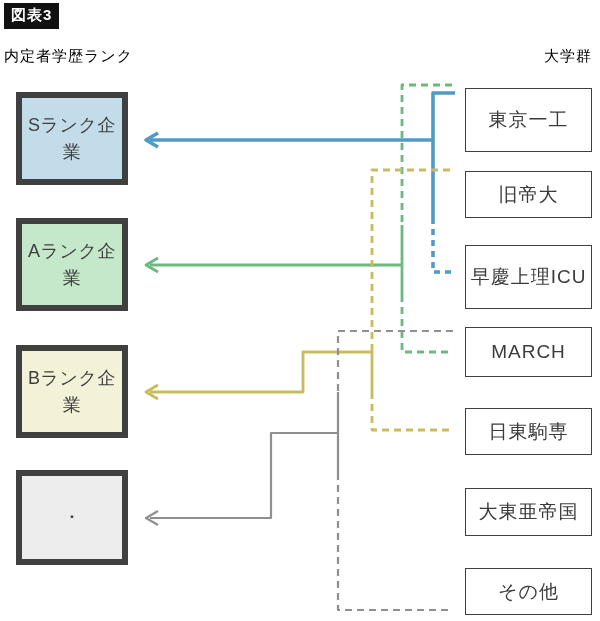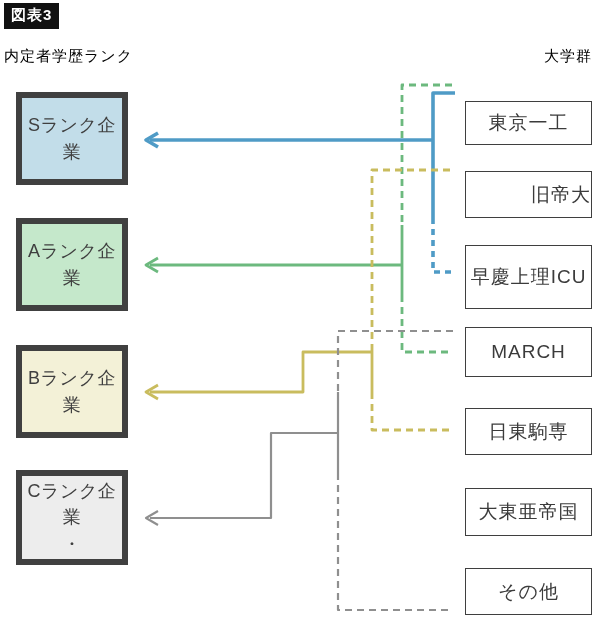--- a/index.html
+++ b/index.html
@@ -75,29 +75,28 @@
     <div class="rank-box" style="top: 92px; height: 93px; background: rgb(194, 221, 233);">
       <div class="line">Sランク企業</div>
     </div>
     <div class="rank-box" style="top: 218px; height: 93px; background: rgb(197, 232, 203);">
       <div class="line">Aランク企業</div>
     </div>
     <div class="rank-box" style="top: 345px; height: 93px; background: rgb(243, 241, 215);">
       <div class="line">Bランク企業</div>
     </div>
     <div class="rank-box" style="top: 470px; height: 95px; background: rgb(237, 237, 237);">
-      <div class="line">Cランク企業</div>
       <div class="line">・</div>
     </div>
   </div>
 <div id="right-boxes">
-    <div class="uni-box" style="top: 88px; height: 44px; margin-top: 13px;">
+    <div class="uni-box" style="top: 88px; height: 64px;">
       <span>東京一工</span>
     </div>
-    <div class="uni-box" style="top: 171px; height: 47px; justify-content: flex-end;">
+    <div class="uni-box" style="top: 171px; height: 47px;">
       <span>旧帝大</span>
     </div>
     <div class="uni-box" style="top: 245px; height: 64px;">
       <span>早慶上理ICU</span>
     </div>
     <div class="uni-box" style="top: 327px; height: 50px; text-align: right;">
       <span>MARCH</span>
     </div>
     <div class="uni-box" style="top: 408px; height: 47px;">
       <span>日東駒専</span>

